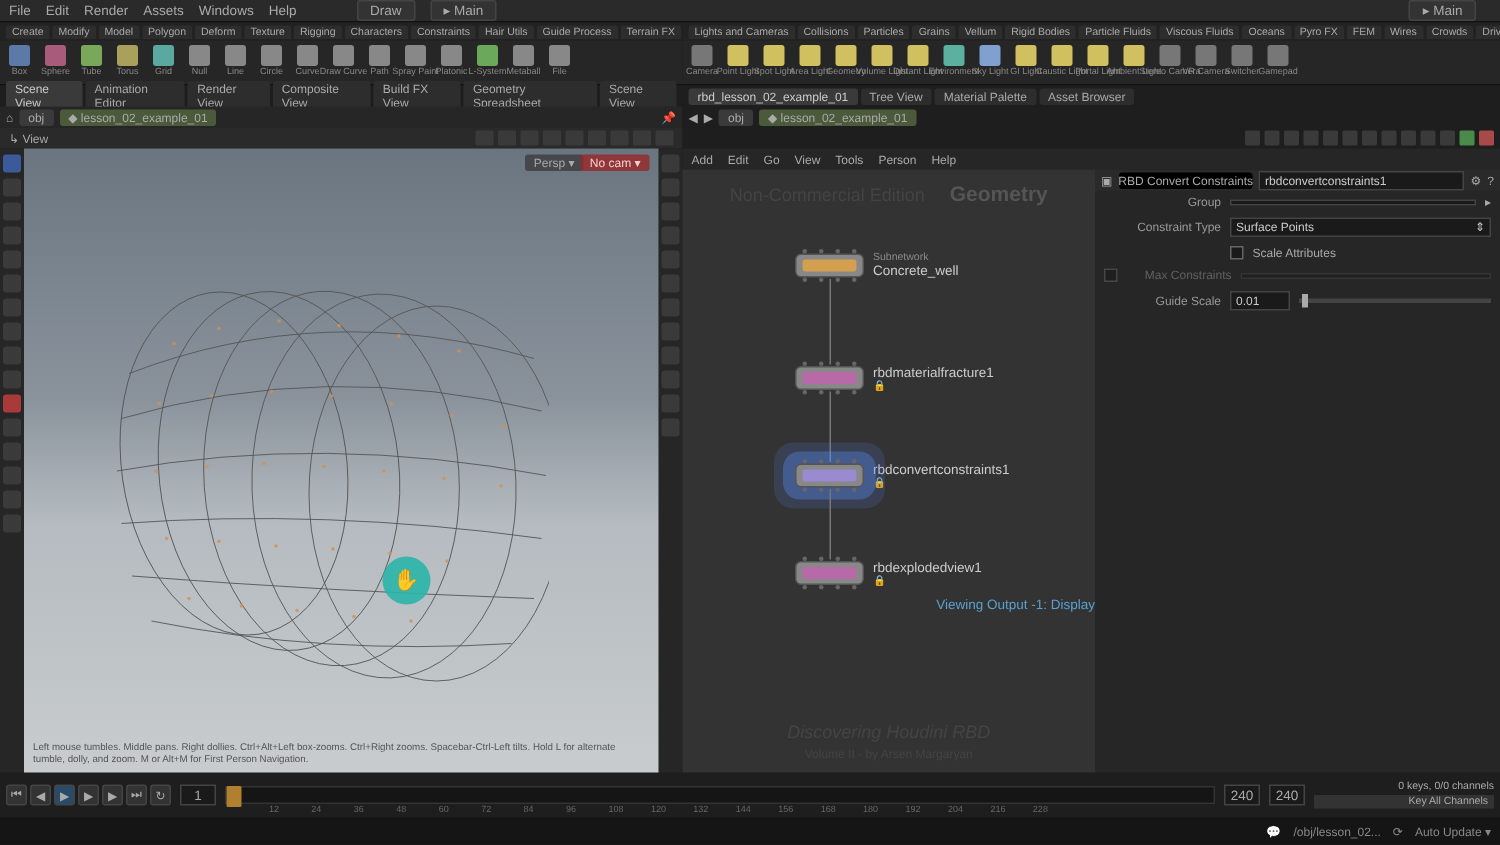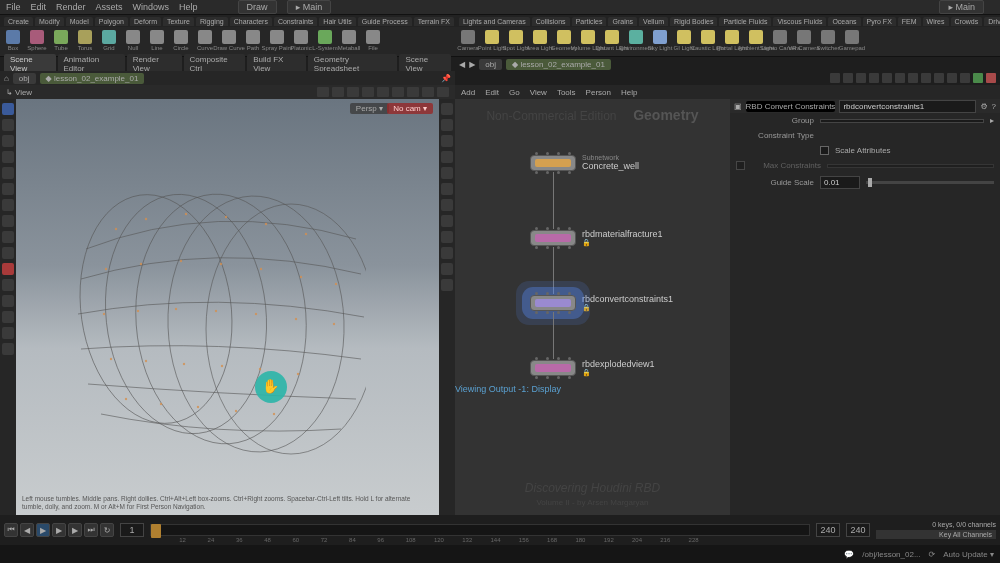--- a/index.html
+++ b/index.html
@@ -165,21 +165,21 @@
         </div>
         <div class="ticon">
           <div class="ic" style="background:#888"></div>
           <div class="lb">File</div>
         </div>
       </div>
   <div class="panetabs" id="panetabs-l">
         <span class="on">Scene View</span>
         <span>Animation Editor</span>
         <span>Render View</span>
-        <span>Composite Ctrl</span>
+        <span>Composite View</span>
         <span>Build FX View</span>
         <span>Geometry Spreadsheet</span>
         <span>Scene View</span>
       </div>
   <div class="pathbar">
     <span>⌂</span>
     <span class="chip">obj</span>
     <span class="chip" style="background:#4a5a3a">◆ <span>lesson_02_example_01</span></span>
     <span style="flex:1"></span>
     <span>📌</span>
@@ -369,20 +369,26 @@
         </div>
         <div class="ticon">
           <div class="ic" style="background:#777"></div>
           <div class="lb">Switcher</div>
         </div>
         <div class="ticon">
           <div class="ic" style="background:#777"></div>
           <div class="lb">Gamepad</div>
         </div>
       </div>
+  <div class="panetabs" id="panetabs-r">
+        <span class="on">rbd_lesson_02_example_01</span>
+        <span>Tree View</span>
+        <span>Material Palette</span>
+        <span>Asset Browser</span>
+      </div>
   <div class="netpathrow">
     <span>◀</span>
     <span>▶</span>
     <span class="chip">obj</span>
     <span class="chip" style="background:#4a5a3a">◆ <span>lesson_02_example_01</span></span>
   </div>
   <div class="iconrow">
     <span></span>
         <span></span>
         <span></span>
@@ -491,37 +497,38 @@
                 <span></span>
                 <span></span>
                 <span></span>
               </div>
             </div>
             <div>
               <div class="nodelabel">rbdexplodedview1</div>
               <div style="font-size:7px;color:#666">🔒</div>
             </div>
           </div>
-          <div style="position: absolute; left: 0px; right: 0px; top: 285px; text-align: left; color: rgb(90, 160, 208); font-size: 9px;">Viewing Output -1: Display</div>
+          <div style="position: absolute; left: 0px; right: 0px; top: 285px; text-align: right; color: rgb(90, 160, 208); font-size: 9px;">Viewing Output -1: Display</div>
         </div>
     <div class="params">
       <div class="phdr">
         <span>▣</span>
         <span class="ttl">RBD Convert Constraints</span>
         <input value="rbdconvertconstraints1" style="">
         <span>⚙</span>
         <span>?</span>
       </div>
       <div class="prow">
         <span class="plabel">Group</span>
         <span class="pval"></span>
         <span>▸</span>
       </div>
       <div class="prow">
         <span class="plabel">Constraint Type</span>
+        <span class="pval"><span>Surface Points</span> <span style="float:right">⇕</span></span>
       </div>
       <div class="prow">
         <span class="plabel"></span>
         <span class="chk"></span>
         <span>Scale Attributes</span>
       </div>
       <div class="prow" style="opacity:.5">
         <span class="chk"></span>
         <span class="plabel" style="width:70px">Max Constraints</span>
         <span class="pval"></span>

